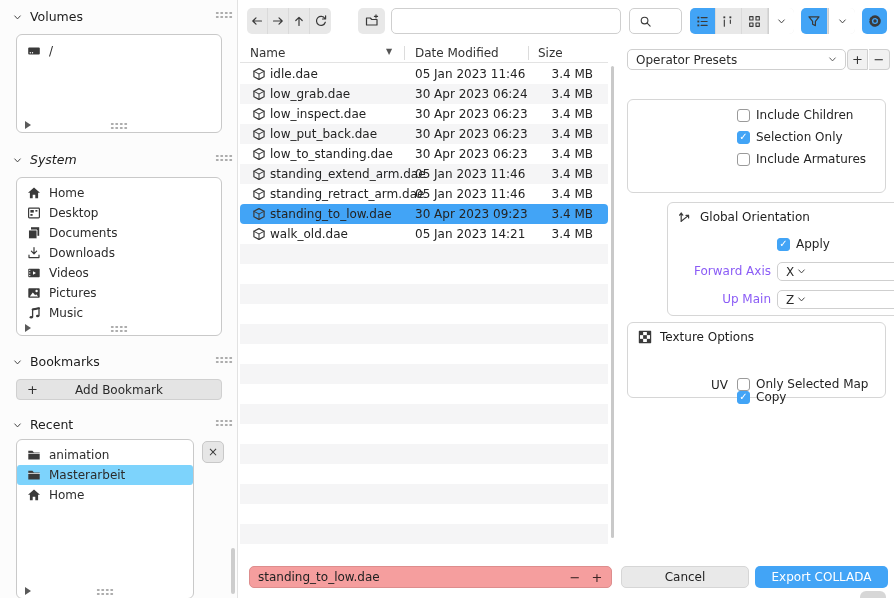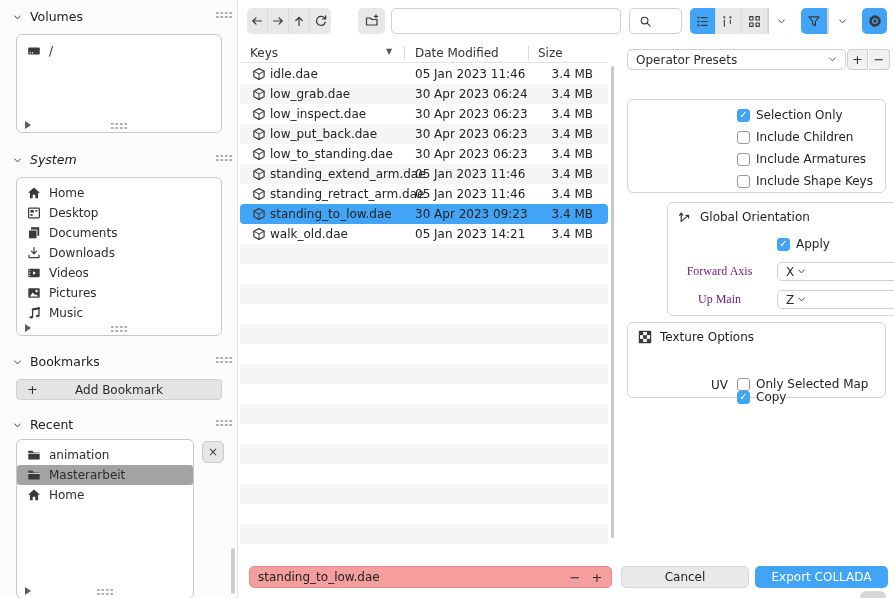--- a/index.html
+++ b/index.html
@@ -10,21 +10,21 @@
   
   #sidebar{position:absolute;left:0;top:0;width:238px;height:598px;background:#fcfcfc;border-right:1px solid #e2e2e2;}
   .sec-header{position:absolute;left:10px;width:214px;height:18px;display:flex;align-items:flex-end;gap:6px;}
   .sec-title{font-size:12.5px;color:#1c1c1c;}
   .sec-grip{position:absolute;right:4px;top:5px;}
   .grip{width:18px;height:7px;background-image:radial-gradient(circle,#aaaaaa 1px,transparent 1.3px);background-size:4.5px 4px;}
   .listbox{position:absolute;background:#ffffff;border:1px solid #c9c9c9;border-radius:6px;}
   .resize-tri{position:absolute;left:8px;bottom:3px;width:0;height:0;border-left:6px solid #5a5a5a;border-top:4px solid transparent;border-bottom:4px solid transparent;}
   .box-grip{position:absolute;left:50%;transform:translateX(-50%);bottom:3px;}
   .side-item{display:flex;align-items:center;height:20px;padding-left:10px;gap:8px;color:#2c2c2c;}
-  .side-item.selected{background:#a3a3a3;border-radius:3px;}
+  .side-item.selected{background:#7dd3fc;border-radius:3px;}
   .icon{display:inline-flex;align-items:center;justify-content:center;width:14px;height:14px;color:#3a3a3a;flex:0 0 14px;}
   .icon svg{display:block;}
   #volumes-box{left:16px;top:34px;width:206px;height:99px;padding-top:6px;}
   #system-box{left:16px;top:177px;width:206px;height:159px;padding-top:5px;}
   #addbookmark{position:absolute;left:16px;top:379px;width:206px;height:21px;background:#e4e4e4;border:1px solid #d0d0d0;border-radius:4px;display:flex;align-items:center;justify-content:center;color:#2a2a2a;}
   #addbookmark .plus{position:absolute;left:10px;font-size:13px;color:#333;}
   #recent-box{left:16px;top:439px;width:178px;height:160px;padding-top:5px;}
   #recent-close{position:absolute;left:202px;top:441px;width:22px;height:22px;background:#e6e6e6;border:1px solid #c8c8c8;border-radius:5px;display:flex;align-items:center;justify-content:center;color:#3a3a3a;font-size:12px;}
   #side-scroll{position:absolute;right:2px;top:548px;width:4px;height:46px;background:#cdcdcd;border-radius:2px;}
 
@@ -77,21 +77,21 @@
   .opt-row{position:relative;height:22px;padding-left:109px;display:flex;align-items:flex-start;gap:6px;}
   .checkbox{width:13px;height:13px;border:1px solid #9a9a9a;border-radius:3px;background:#fff;display:inline-flex;align-items:center;justify-content:center;flex:0 0 13px;margin-top:0.5px;}
   .checked .checkbox, .checkbox.checked{background:#42a4f6;border-color:#42a4f6;color:#fff;}
   .checked .checkbox::after, .checkbox.checked::after{content:"✓";font-size:10px;color:#fff;line-height:1;}
   .opt-label{color:#252525;}
   .pbox-header{position:absolute;left:10px;display:flex;align-items:center;gap:8px;color:#1d1d1d;}
   #box-orient{top:202px;height:114px;margin-left:40px;}
   #box-orient .pbox-header{top:7px;}
   #apply-row{position:absolute;left:0;top:34px;width:100%;}
   .axis-row{position:absolute;width:100%;height:19px;}
-  .axis-label{position:absolute;left:0;width:103px;text-align:center;color:#701a75;top:2px;font-family:Liberation Serif, serif;}
+  .axis-label{position:absolute;left:0;width:103px;text-align:right;color:#8b5cf6;top:2px;}
   .axis-select{position:absolute;left:109px;top:0;width:145px;height:19px;background:#fff;border:1px solid #cfcfcf;border-radius:5px;display:flex;align-items:center;padding:0 8px;color:#2b2b2b;}
   #forward-row{top:59px;} #up-row{top:87px;}
   #box-texture{top:322px;height:76px;}
   #box-texture .pbox-header{top:7px;}
   #copy-row{position:absolute;left:0;top:31px;width:100%;margin-top:36px;}
   #uv-row{position:absolute;left:0;top:54px;width:100%;}
   #uv-label{position:absolute;left:0;width:100px;text-align:right;top:1px;color:#252525;}
 
   
   #filename{position:absolute;left:249px;top:566px;width:363px;height:22px;background:#f59e9e;border:1px solid #dd8d8d;border-radius:5px;font:inherit;color:#222;padding:0 46px 0 8px;outline:none;}
@@ -396,21 +396,21 @@
   <div id="gear-btn">
       <span class="icon">
         <svg width="14" height="14" viewBox="0 0 14 14" fill="none" stroke="currentColor" stroke-width="1.2" stroke-linecap="round" stroke-linejoin="round">
           <circle cx="7" cy="7" r="4.4" stroke-width="2.7" stroke-dasharray="2.1 1.55"></circle>
           <circle cx="7" cy="7" r="1.7" fill="currentColor" stroke="none"></circle>
         </svg>
       </span>
     </div>
 
   <div id="cols">
-    <span class="c-name">Keys</span>
+    <span class="c-name">Name</span>
     <span class="c-sort">▼</span>
     <span class="vsep" style="left:164px;"></span>
     <span class="c-date">Date Modified</span>
     <span class="vsep" style="left:288px;"></span>
     <span class="c-size">Size</span>
   </div>
 
   <div id="rows">
     <div class="frow">
         <span class="icon">
@@ -556,35 +556,31 @@
       </div>
       <div class="tab alt">
         <span>Anim</span>
       </div>
       <div class="tab">
         <span>Extra</span>
       </div>
   </div>
 
   <div id="box-main" class="pbox">
-    <div class="opt-row checked">
+    <div class="opt-row alt">
+        <span class="checkbox"></span>
+        <span class="opt-label">Include Children</span>
+      </div>
+      <div class="opt-row checked">
         <span class="checkbox"></span>
         <span class="opt-label">Selection Only</span>
-      </div>
-      <div class="opt-row alt">
-        <span class="checkbox"></span>
-        <span class="opt-label">Include Children</span>
       </div>
       <div class="opt-row">
         <span class="checkbox"></span>
         <span class="opt-label">Include Armatures</span>
-      </div>
-      <div class="opt-row alt">
-        <span class="checkbox"></span>
-        <span class="opt-label">Include Shape Keys</span>
       </div>
   </div>
 
   <div id="box-orient" class="pbox">
     <div class="pbox-header">
       <span class="icon">
           <svg width="14" height="14" viewBox="0 0 14 14" fill="none" stroke="currentColor" stroke-width="1.2" stroke-linecap="round" stroke-linejoin="round">
             <path d="M3.2 11.2 V3 M3.2 3 l-1.6 2.2 M3.2 3 l1.6 2.2"></path>
             <path d="M3.2 11.2 L10.6 5.4 M10.6 5.4 h-2.6 M10.6 5.4 v2.6"></path>
           </svg>

